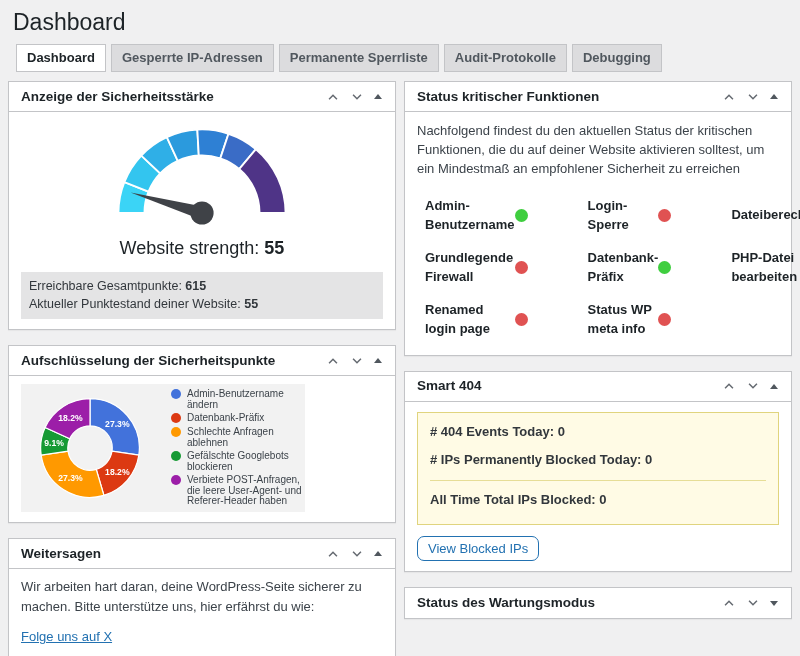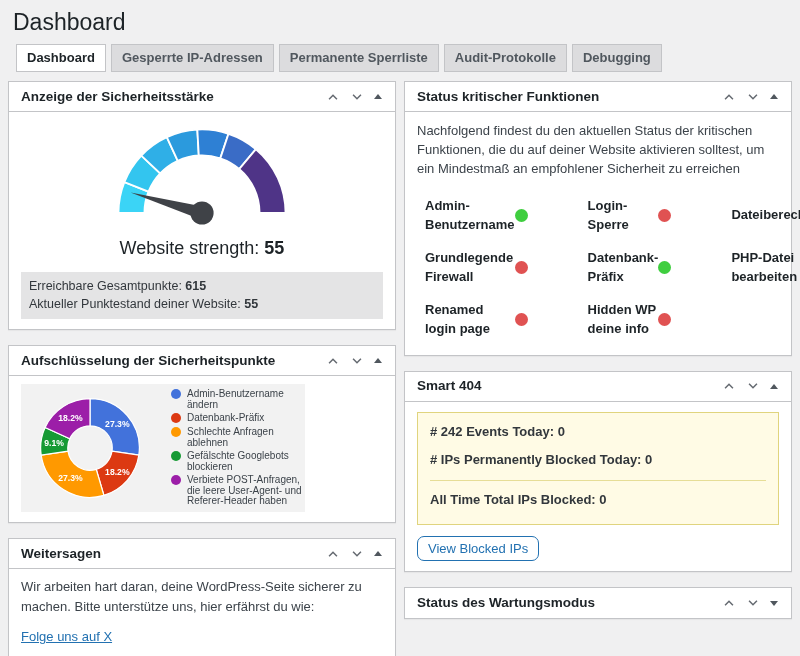--- a/index.html
+++ b/index.html
@@ -282,21 +282,21 @@
             </div>
             <div class="crit-item">
               <span class="label">PHP-Datei bearbeiten</span>
               <span class="dot" style="background: rgb(224, 82, 82);"></span>
             </div>
             <div class="crit-item">
               <span class="label">Renamed login page</span>
               <span class="dot" style="background: rgb(224, 82, 82);"></span>
             </div>
             <div class="crit-item">
-              <span class="label">Hidden WP deine info</span>
+              <span class="label">Status WP meta info</span>
               <span class="dot" style="background: rgb(224, 82, 82);"></span>
             </div>
           </div>
       </div>
     </div>
 
     <div class="postbox open">
       <div class="postbox-header">
         <h2>Smart 404</h2>
       <div class="handle-actions">
@@ -310,21 +310,21 @@
                 <path d="M3.5 5.5L8 10l4.5-4.5" fill="none" stroke="#646970" stroke-width="1.7"></path>
               </svg>
             </button>
             <button>
               <span class="tri up"></span>
             </button>
           </div>
         </div>
       <div class="inside">
         <div class="s404-box">
-          <p># 242 Events Today: 0</p>
+          <p># 404 Events Today: 0</p>
           <p># IPs Permanently Blocked Today: 0</p>
           <hr>
           <p>All Time Total IPs Blocked: 0</p>
         </div>
         <button class="button-secondary">View Blocked IPs</button>
       </div>
     </div>
 
     <div class="postbox">
       <div class="postbox-header">

